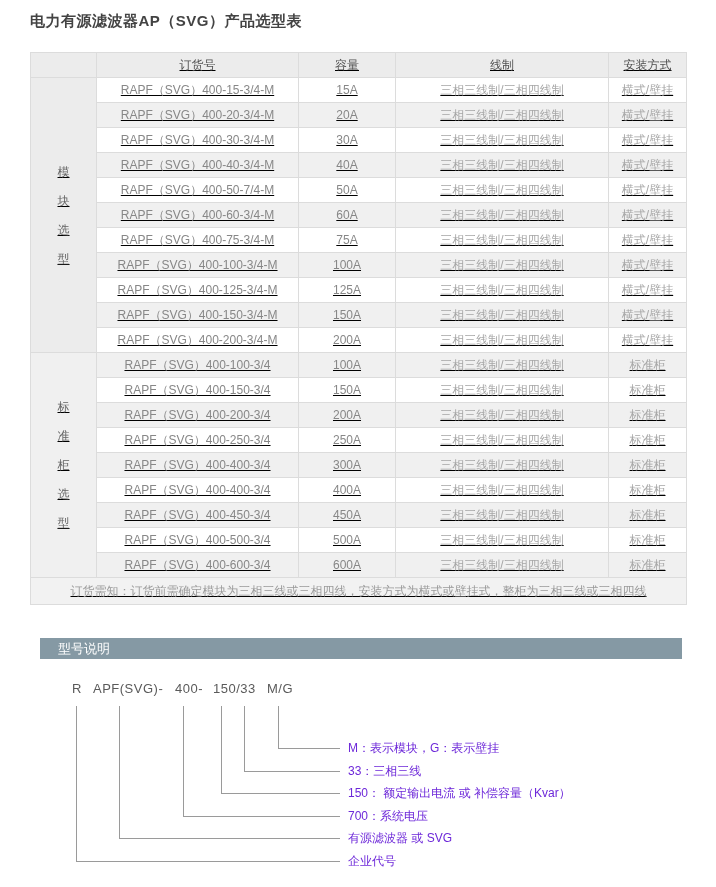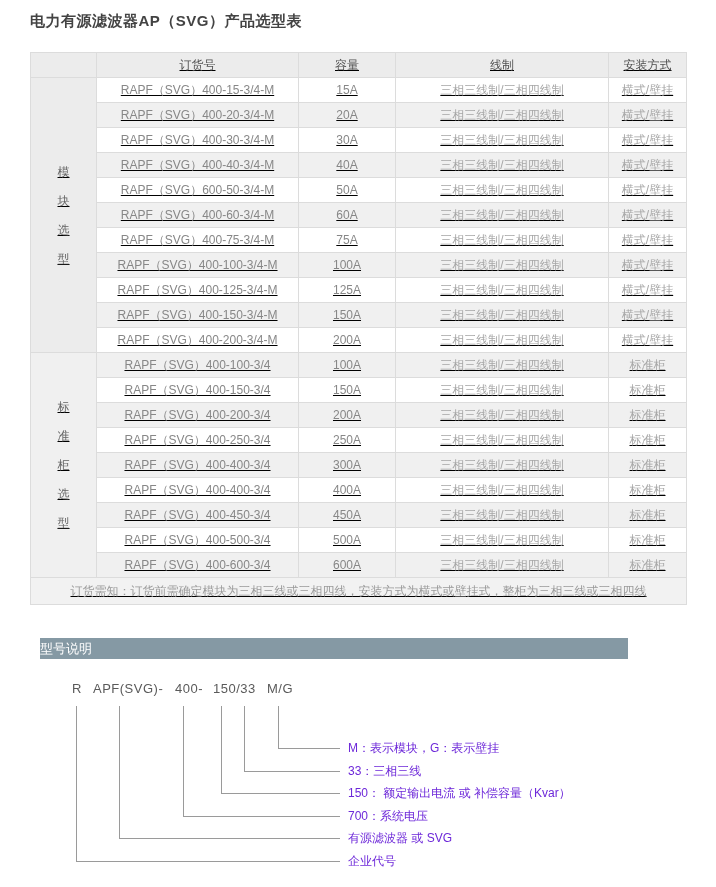--- a/index.html
+++ b/index.html
@@ -53,24 +53,24 @@
   td.col-capacity{ color: #878787; }
   td.col-wiring  { color: #a6a6a6; }
   td.col-mounting{ color: #a6a6a6; }
   table.sel-table tr.note-row td {
     background: #f2f2f2; color: #9a9a9a; height: 27px;
   }
 
   
   .section-bar {
     position: absolute; left: 40px; top: 638px;
-    width: 588px; height: 21px;
+    width: 642px; height: 21px;
     background: #8599a4; color: #ffffff;
     font-size: 13px; line-height: 21px;
-    padding-left: 0;
+    padding-left: 18px;
   }
   .model-part {
     position: absolute; top: 681px;
     font-size: 13px; color: #5a5a5a; letter-spacing: 0.5px;
     white-space: nowrap;
   }
   .callout-vline { position: absolute; width: 1px; background: #9a9a9a; }
   .callout-hline { position: absolute; height: 1px; background: #9a9a9a; }
   .callout-label {
     position: absolute; left: 348px;
@@ -129,21 +129,21 @@
             <td class="col-wiring">三相三线制/三相四线制</td>
             <td class="col-mounting">横式/壁挂</td>
           </tr>
           <tr class="stripe">
             <td class="col-order">RAPF（SVG）400-40-3/4-M</td>
             <td class="col-capacity">40A</td>
             <td class="col-wiring">三相三线制/三相四线制</td>
             <td class="col-mounting">横式/壁挂</td>
           </tr>
           <tr>
-            <td class="col-order">RAPF（SVG）600-50-3/4-M</td>
+            <td class="col-order">RAPF（SVG）400-50-7/4-M</td>
             <td class="col-capacity">50A</td>
             <td class="col-wiring">三相三线制/三相四线制</td>
             <td class="col-mounting">横式/壁挂</td>
           </tr>
           <tr class="stripe">
             <td class="col-order">RAPF（SVG）400-60-3/4-M</td>
             <td class="col-capacity">60A</td>
             <td class="col-wiring">三相三线制/三相四线制</td>
             <td class="col-mounting">横式/壁挂</td>
           </tr>

